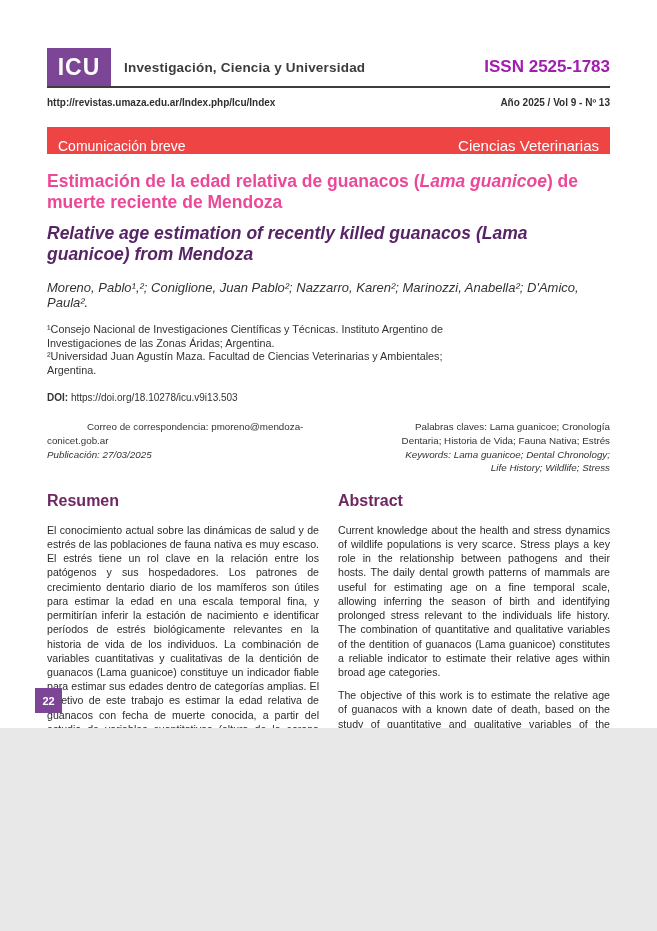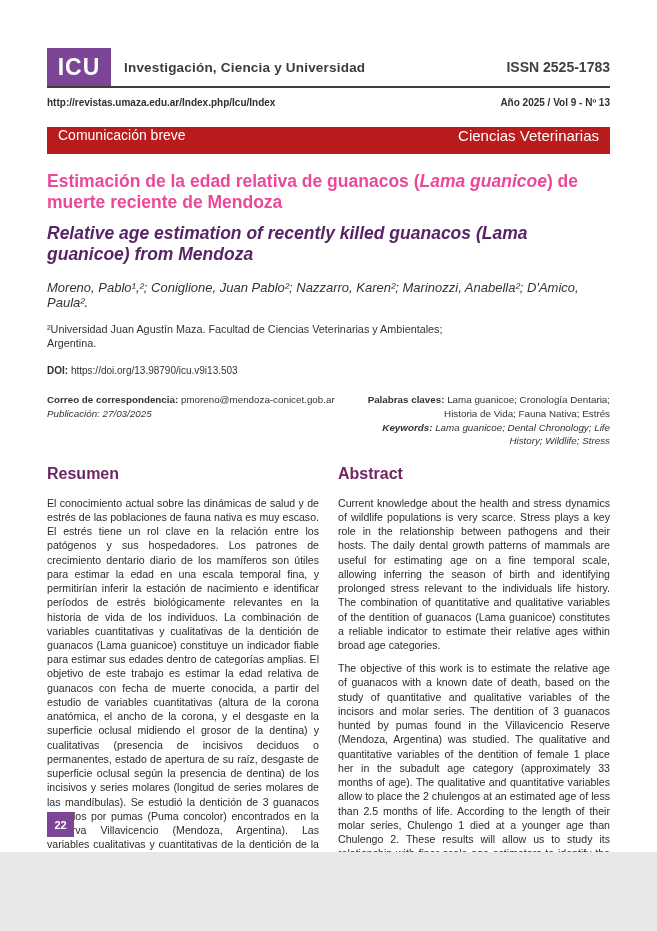--- a/index.html
+++ b/index.html
@@ -1,59 +1,59 @@
 <!DOCTYPE html>
 <html><head>
 <meta charset="utf-8">
 <style>
   * { margin:0; padding:0; box-sizing:border-box; }
   html,body { background:#e8e8e8; }
   .page {
-    width:657px; height:852px; margin:0 auto; background:#ffffff;
+    width:657px; height:728px; margin:0 auto; background:#ffffff;
     font-family:"Liberation Sans", sans-serif; color:#2b2b2b;
     padding:48px 47px 0 47px; position:relative; overflow:hidden;
   }
   
   .header { border-bottom:2px solid #3d3d3d; display:flex; align-items:stretch; }
   .icu-box {
     background:#7d4596; color:#ffffff; width:64px; height:38px;
     display:flex; align-items:center; justify-content:center;
     font-weight:bold; font-size:23px; letter-spacing:1px; flex:0 0 auto;
   }
   .journal-name { flex:1; display:flex; align-items:center; padding-left:13px;
     font-size:13.5px; font-weight:bold; color:#3c3c3c; letter-spacing:.2px; }
-  .issn { display:flex; align-items:center; font-size:14px; font-weight:bold; color:#404040; }
+  .issn { display:flex; align-items:center; font-size:17px; font-weight:bold; color:#a21caf; }
   .url-row { display:flex; justify-content:space-between; margin-top:9px;
     font-size:10px; font-weight:bold; color:#303030;gap:20px; }
   
-  .section-bar { margin-top:19px; background:#b91c1c; height:27px;
-    display:flex; align-items:flex-start; justify-content:space-between;
+  .section-bar { margin-top:19px; background:#ef4444; height:27px;
+    display:flex; align-items:flex-end; justify-content:space-between;
     padding:0 11px; color:#ffffff; }
   .section-bar .left { font-size:14px; }
   .section-bar .right { font-size:15px;margin-left:28px; }
   
   .title-es { margin-top:17px; color:#ec4899; font-size:17.5px; font-weight:bold; line-height:1.22; }
   .title-en { margin-top:9px; color:#572565; font-size:17.5px; font-weight:bold; font-style:italic; line-height:1.22; }
   .authors { margin-top:15px; font-style:italic; font-size:13px; color:#333; }
   .affiliations { margin-top:13px; font-size:10.8px; line-height:1.25; color:#333; width:420px; }
   .doi-line { margin-top:15px; font-size:10px; color:#333; }
   .doi-line .lbl { font-weight:bold; }
   
   .meta-row { margin-top:17px; display:flex; justify-content:space-between; font-size:9.8px; line-height:1.4; color:#333; }
   .meta-left { width:52%; }
   .meta-right { width:46%; text-align:right; }
-  .meta-row .b { font-weight:bold; }
+  .meta-row .b { font-weight:normal;margin-left:40px; }
   .meta-row .i { font-style:italic; }
   
   .body-cols { margin-top:15px; display:flex; gap:19px; }
   .col { width:calc(50% - 9.5px); font-size:10.6px; line-height:1.345; text-align:justify; color:#2b2b2b; }
   .col h3 { font-size:16px; color:#6e2762; margin-bottom:11px; }
   .col p + p { margin-top:9px; }
   .page-num {
-    position:absolute; left:47px; bottom:15px; width:27px; height:25px;
+    position:absolute; left:35px; bottom:15px; width:27px; height:25px;
     background:#7d4596; color:#fff; font-weight:bold; font-size:11px;
     display:flex; align-items:center; justify-content:center;
   }
 </style>
 </head>
 <body>
 
 <div class="page">
 
   <div class="header">
@@ -69,26 +69,27 @@
   <div class="section-bar">
     <span class="left">Comunicación breve</span>
     <span class="right">Ciencias Veterinarias</span>
   </div>
 
   <h1 class="title-es"><span>Estimación de la edad relativa de guanacos (</span><i>Lama guanicoe</i><span>) de muerte reciente de Mendoza</span></h1>
   <h2 class="title-en">Relative age estimation of recently killed guanacos (Lama guanicoe) from Mendoza</h2>
 
   <div class="authors">Moreno, Pablo¹,²; Coniglione, Juan Pablo²; Nazzarro, Karen²; Marinozzi, Anabella²; D'Amico, Paula².</div>
   <div class="affiliations">
+    <div>¹Consejo Nacional de Investigaciones Científicas y Técnicas. Instituto Argentino de Investigaciones de las Zonas Áridas; Argentina.</div>
     <div>²Universidad Juan Agustín Maza. Facultad de Ciencias Veterinarias y Ambientales; Argentina.</div>
   </div>
 
   <div class="doi-line">
     <span class="lbl">DOI:</span>
-    <span>https://doi.org/13.98790/icu.v9i13.503</span>
+    <span>https://doi.org/18.10278/icu.v9i13.503</span>
   </div>
 
   <div class="meta-row">
     <div class="meta-left">
       <div>
         <span class="b">Correo de correspondencia:</span>
         <span>pmoreno@mendoza-conicet.gob.ar</span>
       </div>
       <div class="i">Publicación: 27/03/2025</div>
     </div>

